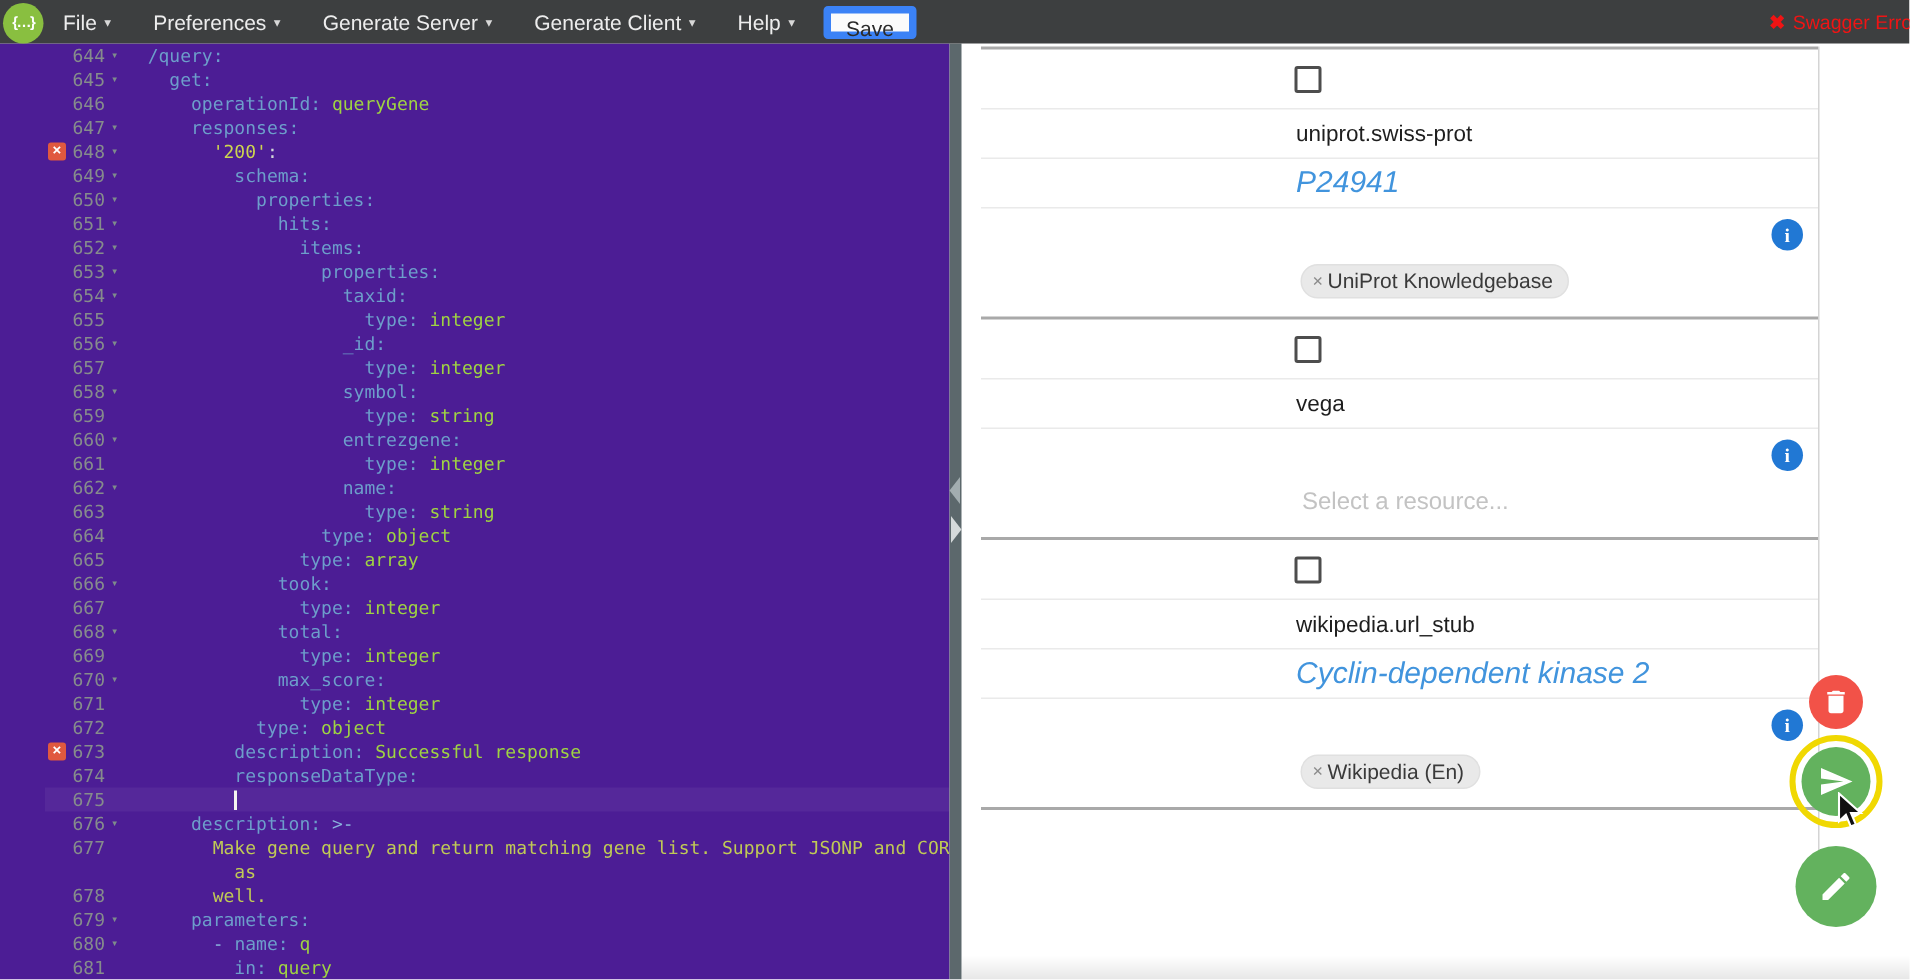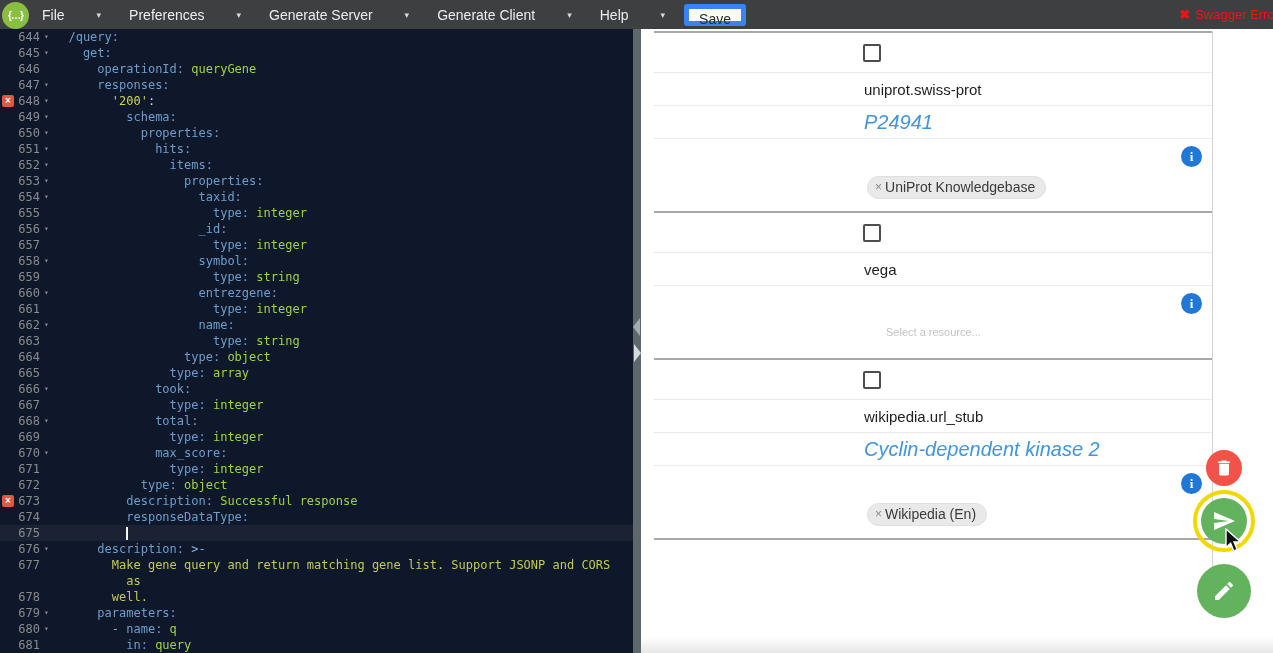--- a/index.html
+++ b/index.html
@@ -7,33 +7,33 @@
               font-family:"Liberation Sans", sans-serif; }
   #app { position:relative; width:1273px; height:653px; }
 
   
   #toolbar { position:absolute; left:0; top:0; width:1273px; height:29px;
              background:#3d3f40; display:flex; align-items:center; z-index:30; }
   #logo { width:27px; height:27px; border-radius:50%; background:var(--logo);
           color:#fff; font-weight:bold; font-size:10px; display:flex;
           align-items:center; justify-content:center; margin:1px 0 0 2px; letter-spacing:-1px; }
   .menu { color:#ededed; font-size:14px; margin-left:28px; display:flex;
-          align-items:center; cursor:default; white-space:nowrap;gap:27px; }
+          align-items:center; cursor:default; white-space:nowrap; }
   .menu:first-of-type { margin-left:13px; }
   .caret { font-size:9px; margin-left:5px; color:#d8d8d8; }
   #save-btn { margin-left:19px; background:#fbfbfb; color:#2b2b2b; font-size:14px;
               border:5px solid #3b82f6; border-radius:3px; padding:2px 10px; height:22px; }
   #swagger-error { position:absolute; right:-6px; top:7px; color:var(--error);
                    font-size:13px; white-space:nowrap; }
   #swagger-error .x { font-weight:bold; margin-right:5px; }
 
   
   #editor { position:absolute; left:0; top:29px; width:633px; height:624px;
-            background:#0f172a; overflow:hidden;
-            font-family:"DejaVu Sans Mono", monospace; font-size:12px; line-height:16px; }
+            background:#4c1d95; overflow:hidden;
+            font-family:"DejaVu Sans Mono", monospace; font-size:12px; line-height:16px;padding-left:30px; }
   .cl { position:relative; min-height:16px; padding-left:54px; white-space:pre; }
   .cl.active { background:rgba(255,255,255,0.05); }
   .lnum { position:absolute; left:0; top:0; width:40px; text-align:right;
           color:#868c8c; }
   .fold { position:absolute; left:44px; top:0; font-size:8px; color:#7e8c8c; }
   .errico { position:absolute; left:2px; top:2px; width:12px; height:12px;
             background:#e0593f; border-radius:2px; color:#fff; font-size:10px;
             line-height:11px; text-align:center; font-weight:bold;
             font-family:"Liberation Sans", sans-serif; }
   .lt { white-space:pre; }
@@ -72,21 +72,21 @@
   #end-line { border-top:2px solid #a9a9a9; }
   .checkbox { width:18px; height:18px; border:2px solid #4d4d4d; border-radius:2px; background:#fff; }
   .info { position:absolute; right:10px; top:7px; width:21px; height:21px; border-radius:50%;
           background:var(--info); color:#fff; font-size:13px; font-weight:bold;
           display:flex; align-items:center; justify-content:center;
           font-family:"Liberation Serif", serif; }
   .chip { position:absolute; left:213px; top:37px; display:inline-flex; align-items:center;
           background:#e9e9e9; border:1px solid #e0e0e0; border-radius:12px;
           padding:2px 10px 3px 7px; font-size:14px; color:#3a3a3a; }
   .chip-x { color:#8b8b8b; font-size:12px; margin-right:3px; }
-  .ph { position:absolute; left:232px; top:40px; color:#c3c3c3; font-size:11px; }
+  .ph { position:absolute; left:214px; top:40px; color:#c3c3c3; font-size:16px; }
   #fade { position:absolute; left:0; right:0; bottom:0; height:16px;
           background:linear-gradient(rgba(235,235,235,0), #e7e7e7); }
 
   
   .fab { position:absolute; border-radius:50%; display:flex; align-items:center;
          justify-content:center; z-index:20; }
   #fab-delete { left:565px; top:421px; width:36px; height:36px; background:var(--trash); }
   #fab-send   { left:560px; top:469px; width:46px; height:46px; background:var(--fab); }
   #fab-edit   { left:556px; top:535px; width:54px; height:54px; background:var(--fab); }
   #ring { position:absolute; left:552px; top:461px; width:62px; height:62px;

